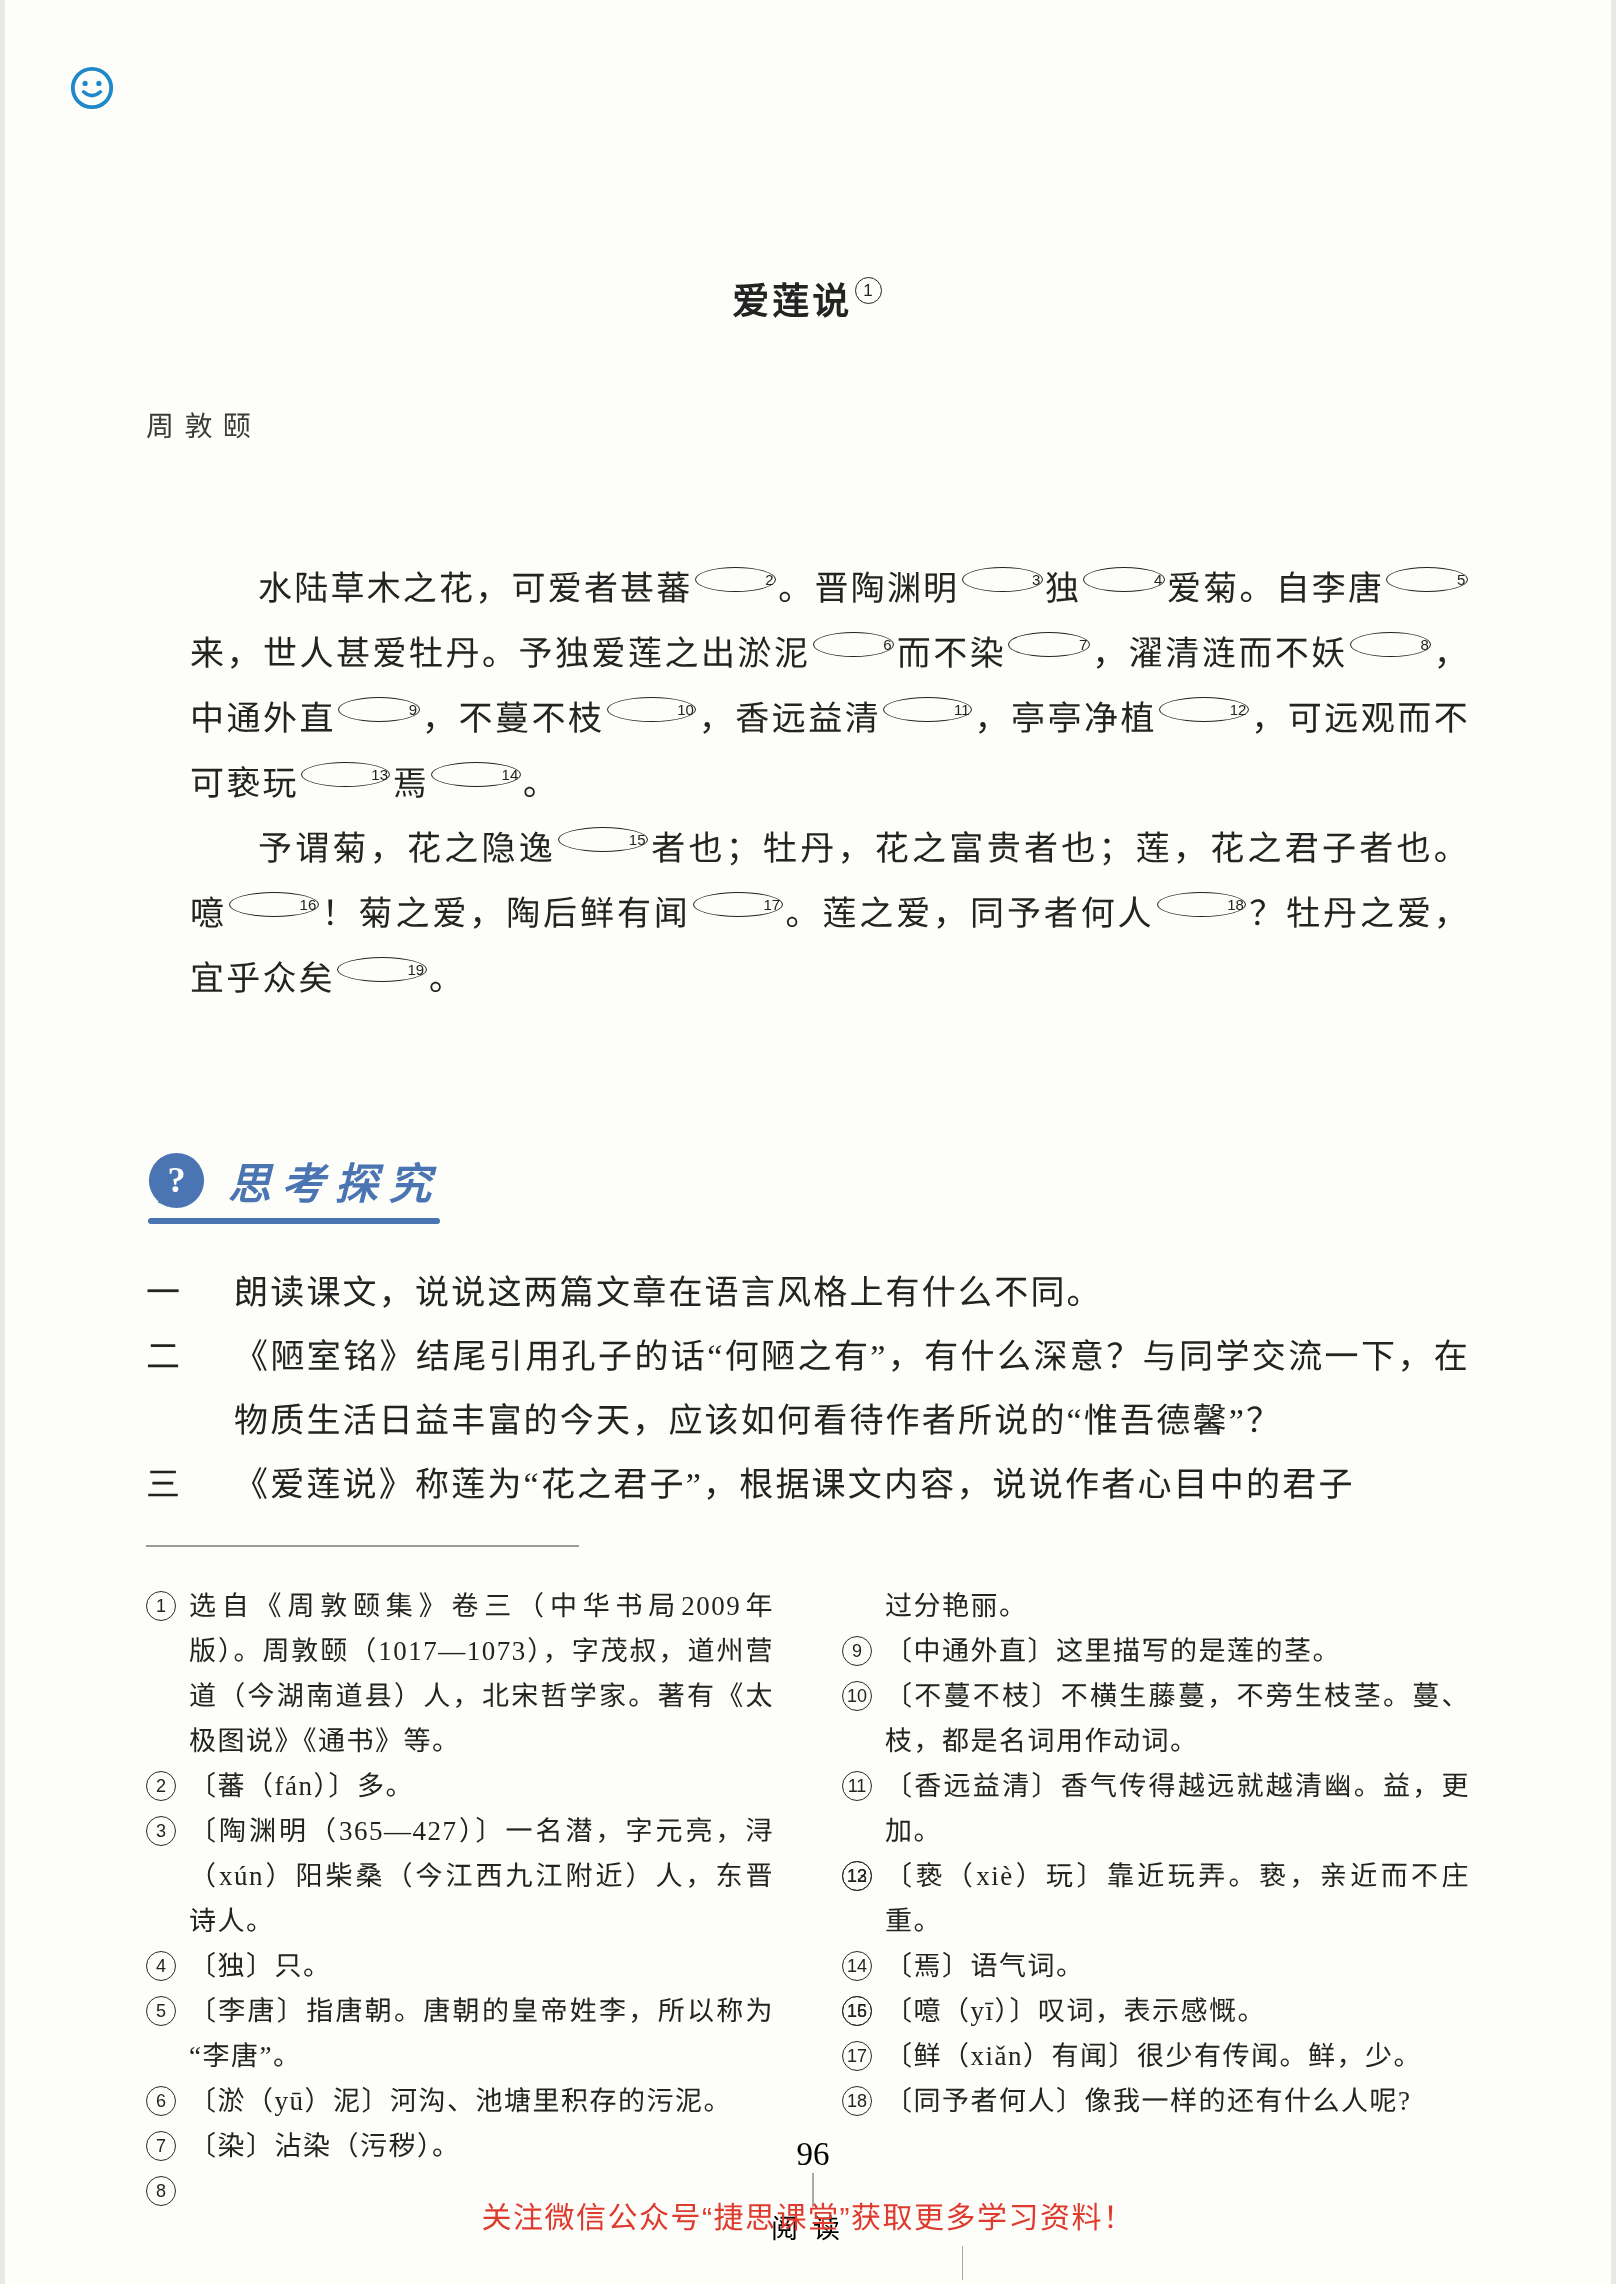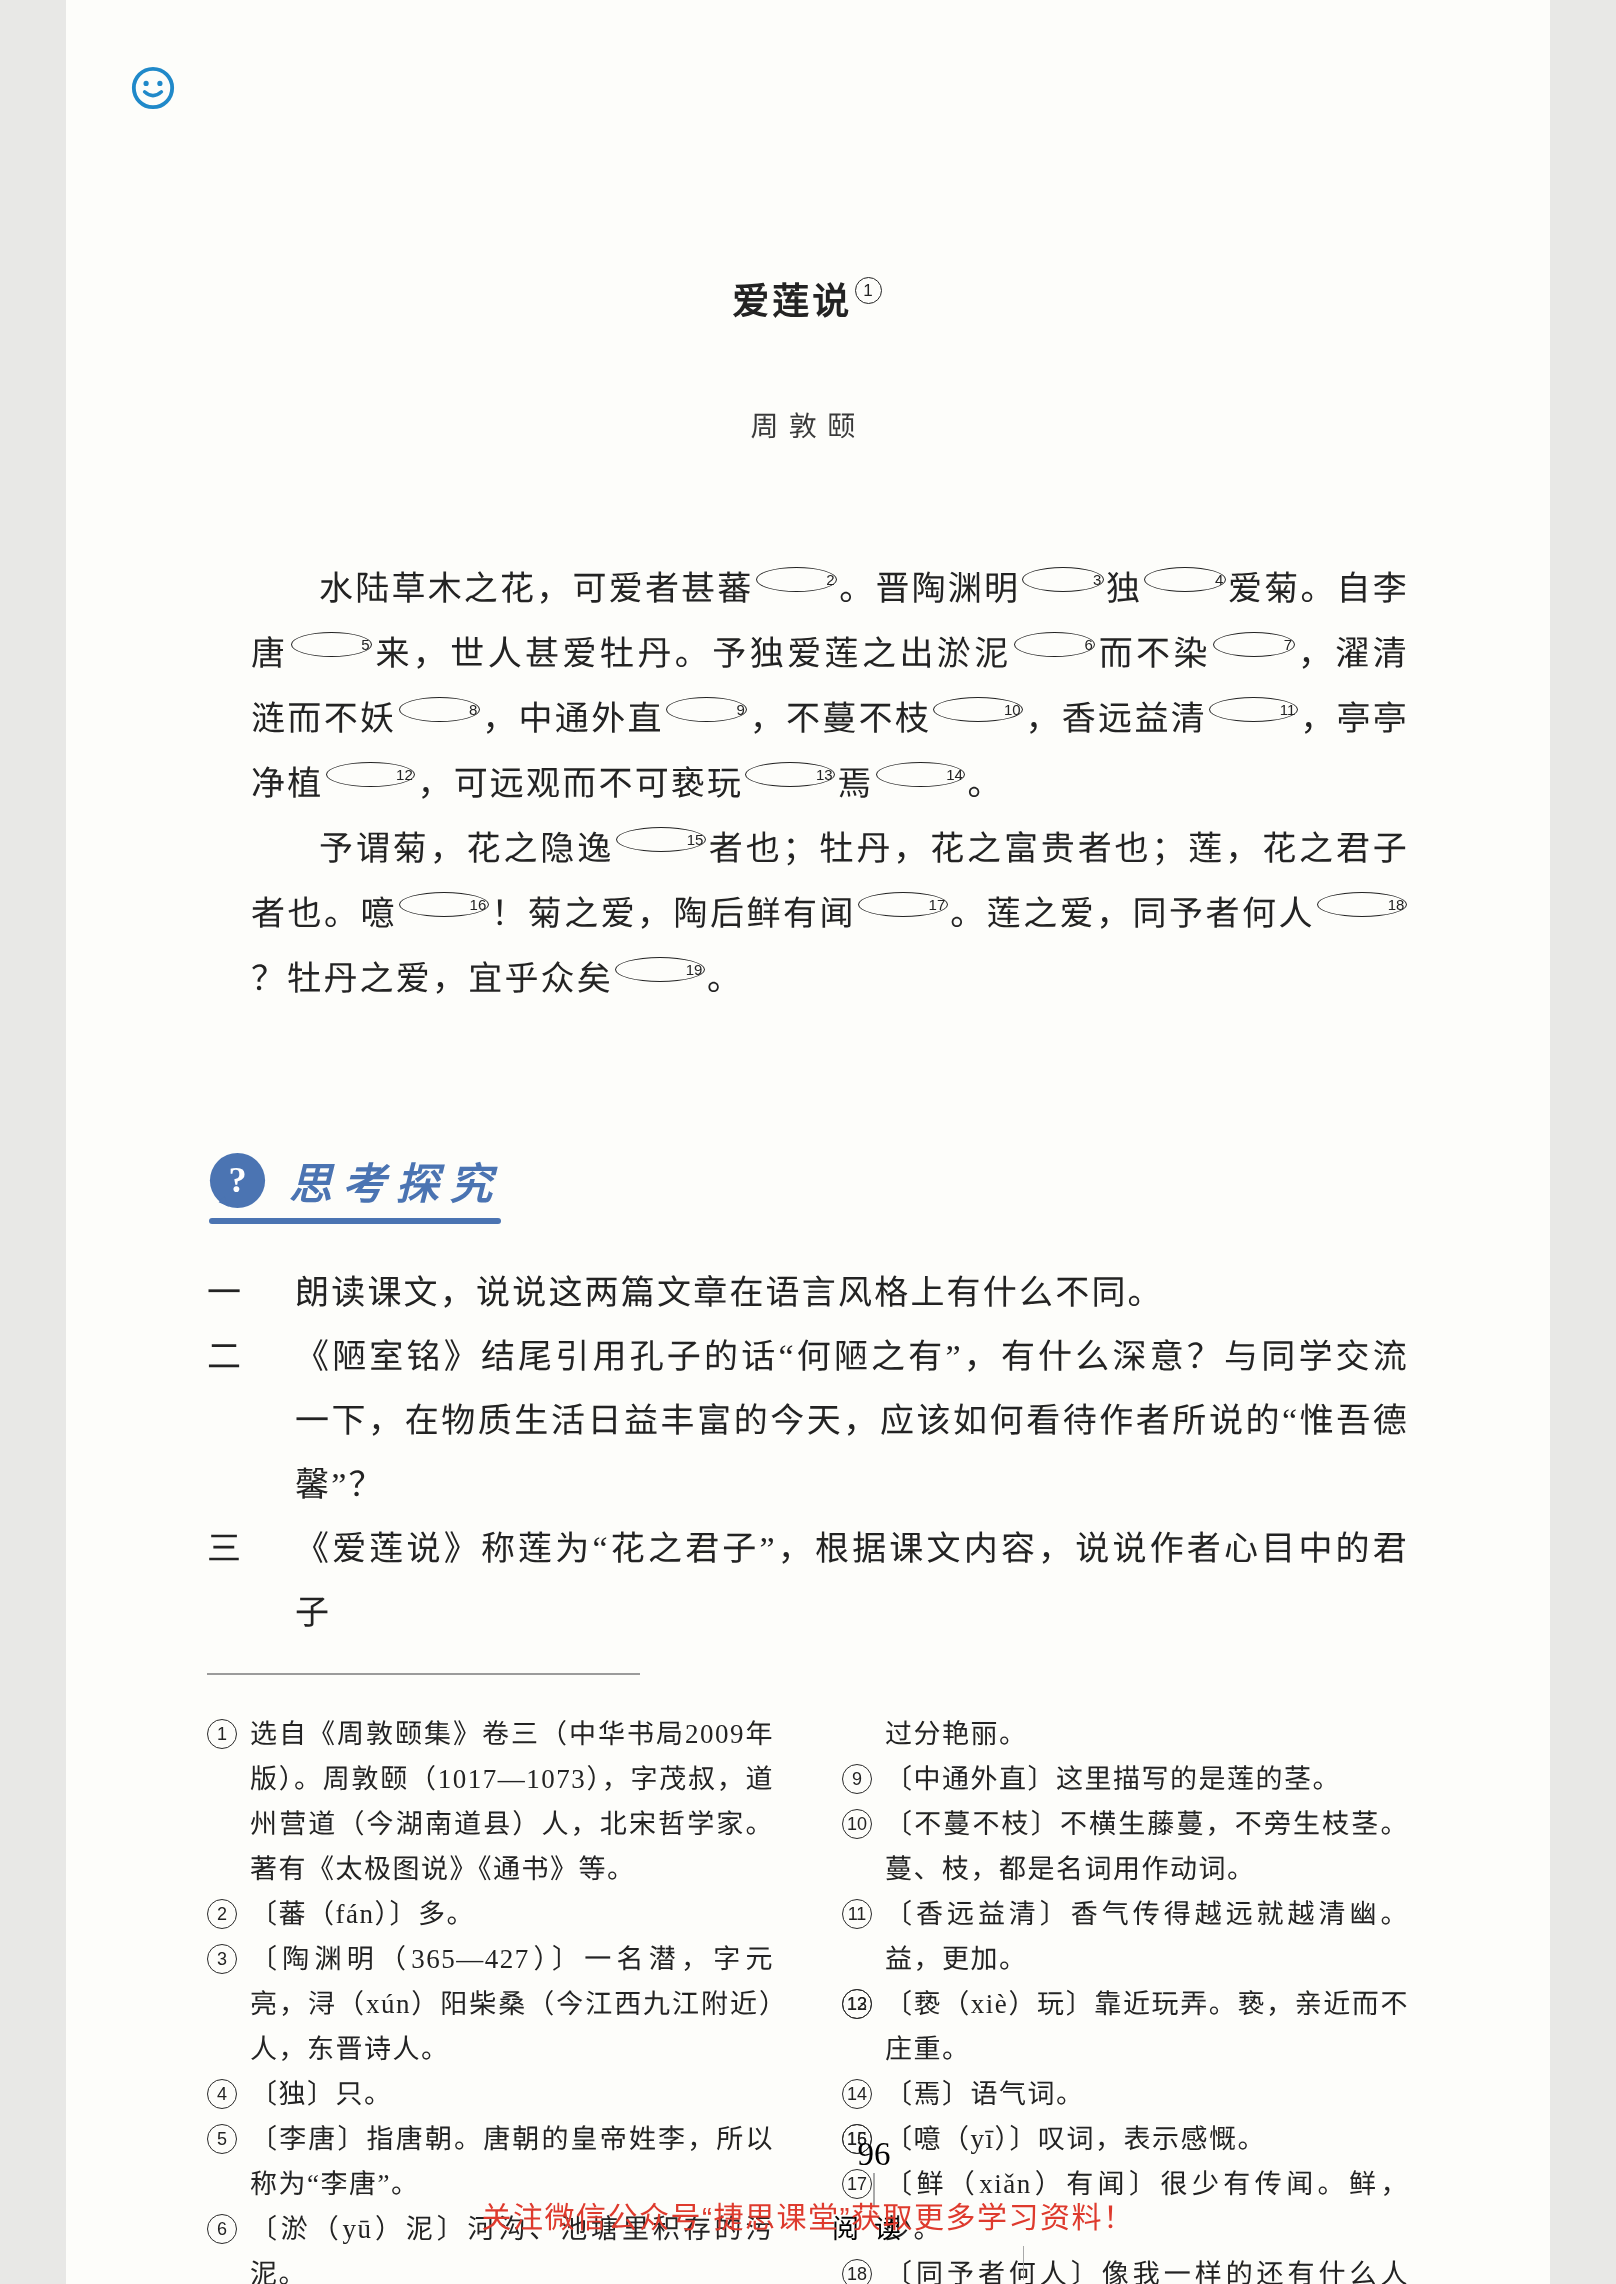--- a/index.html
+++ b/index.html
@@ -1,35 +1,35 @@
 <!DOCTYPE html>
 <html lang="zh-CN" style="--accent-blue: #2089c9; --heading-blue: #4b74b2; --watermark-red: #de3a2d; --text-color: #232323; --page-bg: #fdfdfa;font-size:12px"><head>
 <meta charset="utf-8">
 <style>
   * { margin: 0; padding: 0; box-sizing: border-box; }
   html, body { background: #e8e8e6; }
   .page {
     position: relative;
-    width: 1484px;
+    width: 1606px;
     height: 2284px;
     margin: 0 auto;
     background: var(--page-bg, #fdfdfa);
     color: var(--text-color, #232323);
     font-family: "Liberation Serif", serif;
     overflow: hidden;
     padding: 283px 141px 0 141px;
   }
 
   
   .smiley { position: absolute; top: 65px; left: 64px; width: 46px; height: 46px; color: var(--accent-blue, #2089c9); }
 
   
   .title { text-align: center; font-size: 37px; font-weight: 700; letter-spacing: 3px; line-height: 1; }
   .title .sup-circ { width: 27px; height: 27px; font-size: 17px; transform: translateY(-18px); font-weight: 400; }
-  .author { text-align: center; margin-top: 82px; font-size: 28px; letter-spacing: 10.4px; color: #3a3a3a; }
+  .author { margin-top: 82px; font-size: 28px; letter-spacing: 10.4px; color: #3a3a3a; }
 
   
   .body-text { margin-top: 112px; font-size: 34px; line-height: 65px; letter-spacing: 2.2px; text-align: justify; margin-left: 44px; }
   .body-text p { text-indent: 2em; }
 
   .sup-circ {
     display: inline-flex; align-items: center; justify-content: center;
     min-width: 25px; height: 25px; padding: 0 1.5px;
     border: 1.5px solid currentColor; border-radius: 50%;
     font-size: 15px; line-height: 1; letter-spacing: 0;

